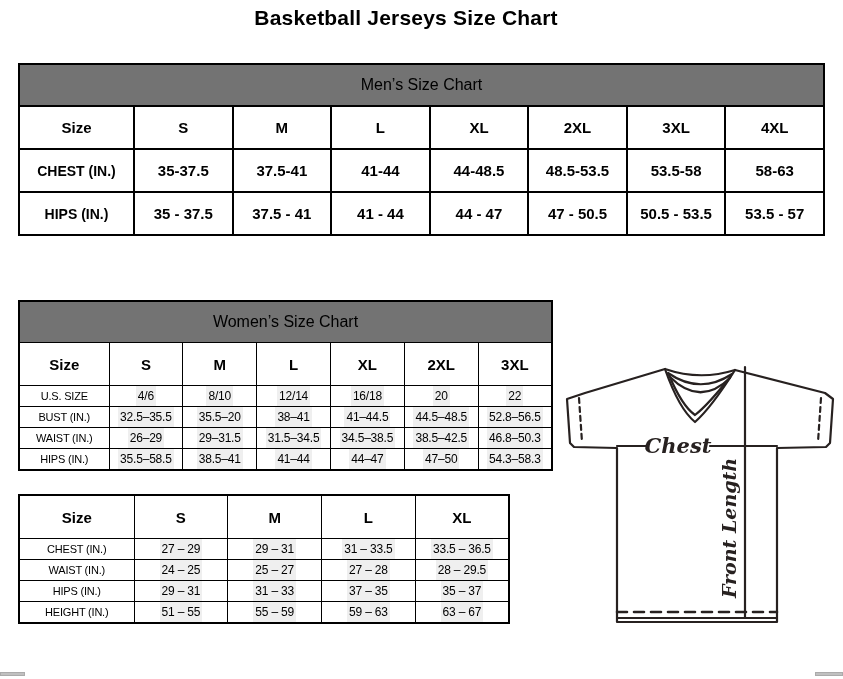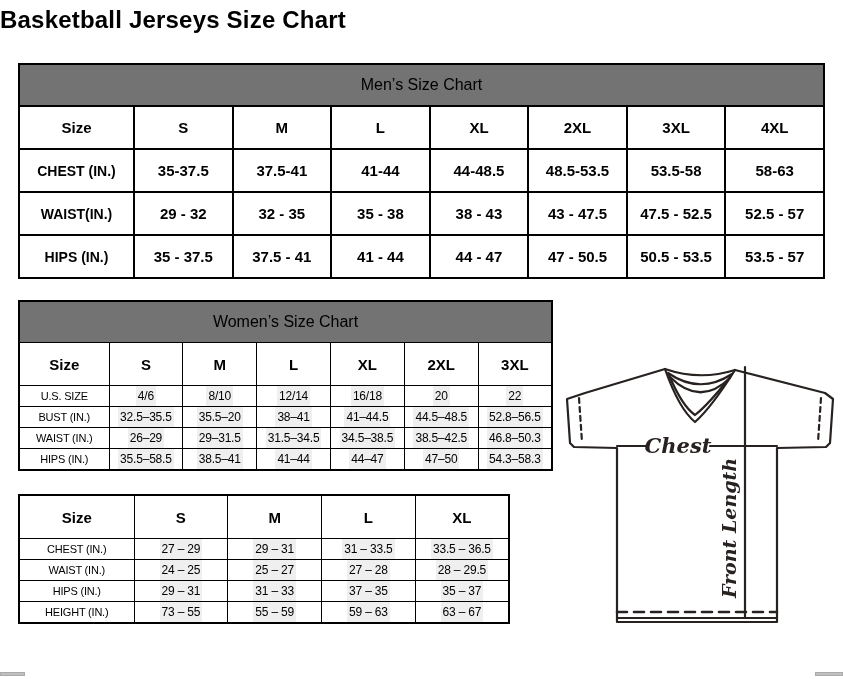--- a/index.html
+++ b/index.html
@@ -1,22 +1,22 @@
 <!DOCTYPE html>
 <html><head>
 <meta charset="utf-8">
 <style>
   html,body{margin:0;padding:0;}
   body{
     width:843px;height:679px;position:relative;background:#ffffff;
     font-family:"Liberation Sans",sans-serif;color:#000;overflow:hidden;
   }
   .page-title{
-    position:absolute;left:0;top:6px;width:812px;
-    font-size:24px;font-weight:bold;letter-spacing:.2px;
+    position:absolute;left:0;top:6px;width:812px;text-align:center;
+    font-size:21px;font-weight:bold;letter-spacing:.2px;
   }
   table{border-collapse:collapse;table-layout:fixed;position:absolute;background:#fff;}
   td,th{border:2px solid #000;text-align:center;vertical-align:middle;padding:0;overflow:hidden;}
   .band{background:#737373;font-size:16px;font-weight:normal;height:40px;}
   
   .men{left:18px;top:63px;width:807px;}
   .men th.colhead{height:41px;font-size:15px;font-weight:bold;}
   .men td{height:41px;font-size:15px;font-weight:bold;}
   .men td.rowlabel{font-size:14px;}
   
@@ -70,30 +70,20 @@
     <td class="rowlabel">CHEST (IN.)</td>
     <td>35-37.5</td>
     <td>37.5-41</td>
     <td>41-44</td>
     <td>44-48.5</td>
     <td>48.5-53.5</td>
     <td>53.5-58</td>
     <td>58-63</td>
   </tr>
   <tr>
-    <td class="rowlabel">WAIST(IN.)</td>
-    <td>29 - 32</td>
-    <td>32 - 35</td>
-    <td>35 - 38</td>
-    <td>38 - 43</td>
-    <td>43 - 47.5</td>
-    <td>47.5 - 52.5</td>
-    <td>52.5 - 57</td>
-  </tr>
-  <tr>
     <td class="rowlabel">HIPS (IN.)</td>
     <td>35 - 37.5</td>
     <td>37.5 - 41</td>
     <td>41 - 44</td>
     <td>44 - 47</td>
     <td>47 - 50.5</td>
     <td>50.5 - 53.5</td>
     <td>53.5 - 57</td>
   </tr>
 </tbody>
@@ -193,21 +183,21 @@
   </tr>
   <tr>
     <td class="rowlabel">HIPS (IN.)</td>
     <td><span class="hl">29 – 31</span></td>
     <td><span class="hl">31 – 33</span></td>
     <td><span class="hl">37 – 35</span></td>
     <td><span class="hl">35 – 37</span></td>
   </tr>
   <tr>
     <td class="rowlabel">HEIGHT (IN.)</td>
-    <td><span class="hl">73 – 55</span></td>
+    <td><span class="hl">51 – 55</span></td>
     <td><span class="hl">55 – 59</span></td>
     <td><span class="hl">59 – 63</span></td>
     <td><span class="hl">63 – 67</span></td>
   </tr>
 </tbody>
   </table>
 
 <svg class="jersey" viewBox="0 0 285 272" xmlns="http://www.w3.org/2000/svg">
   <g stroke="#272120" fill="none" stroke-width="2.2" stroke-linejoin="round" stroke-linecap="round">
 

